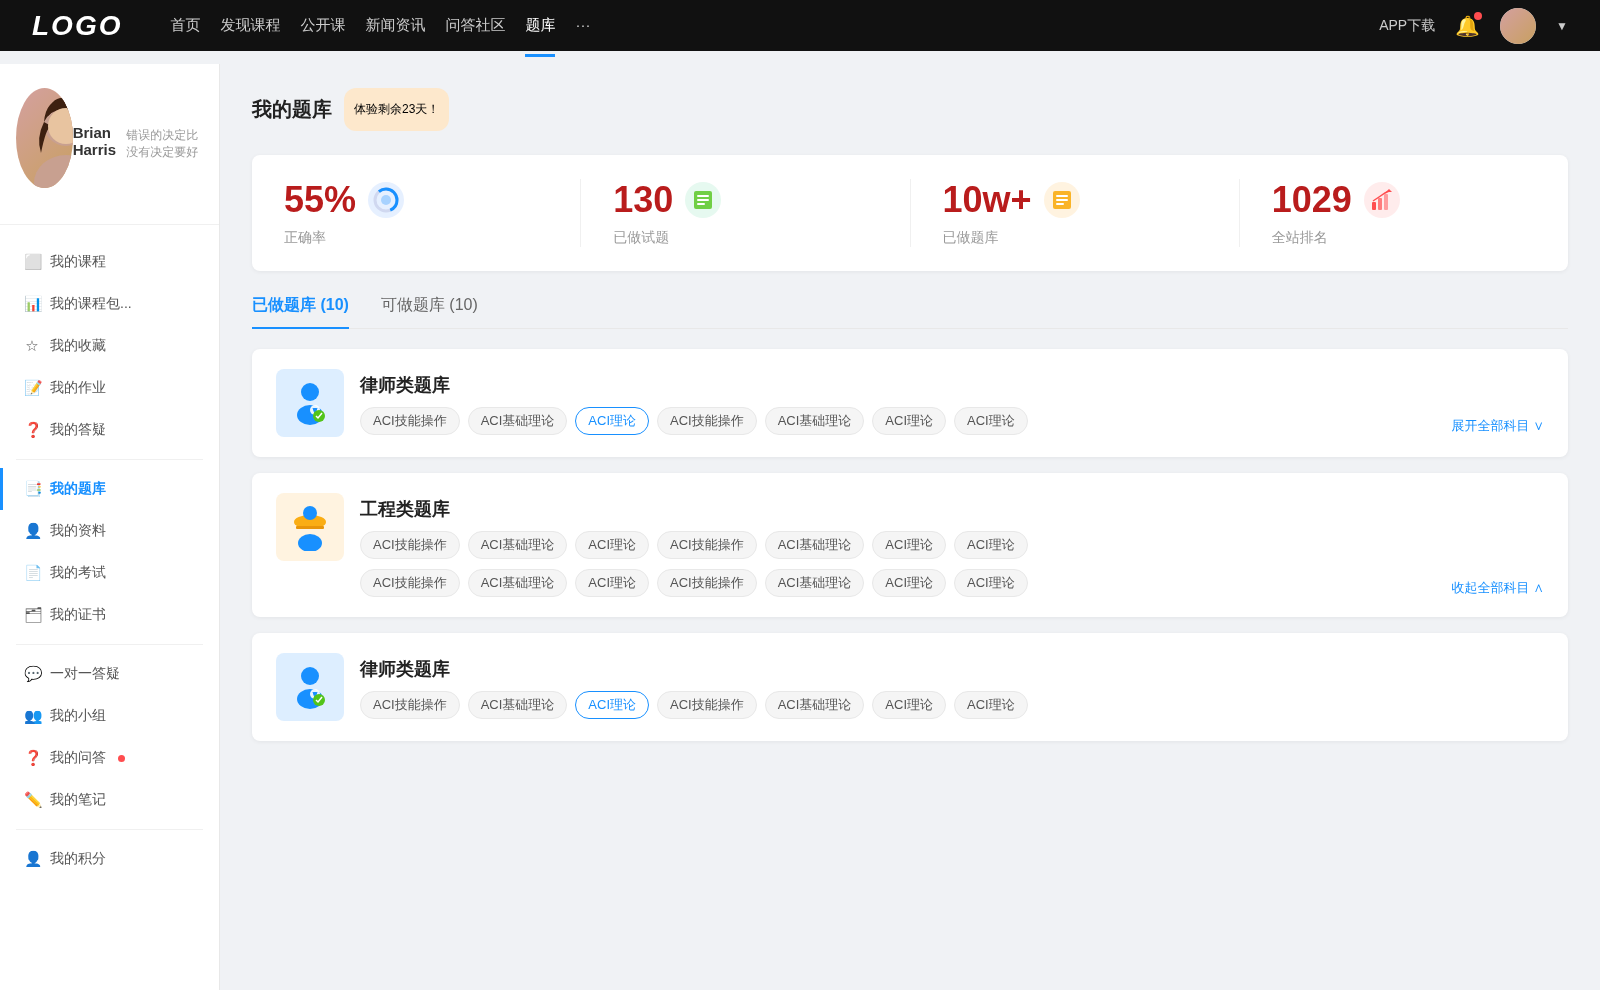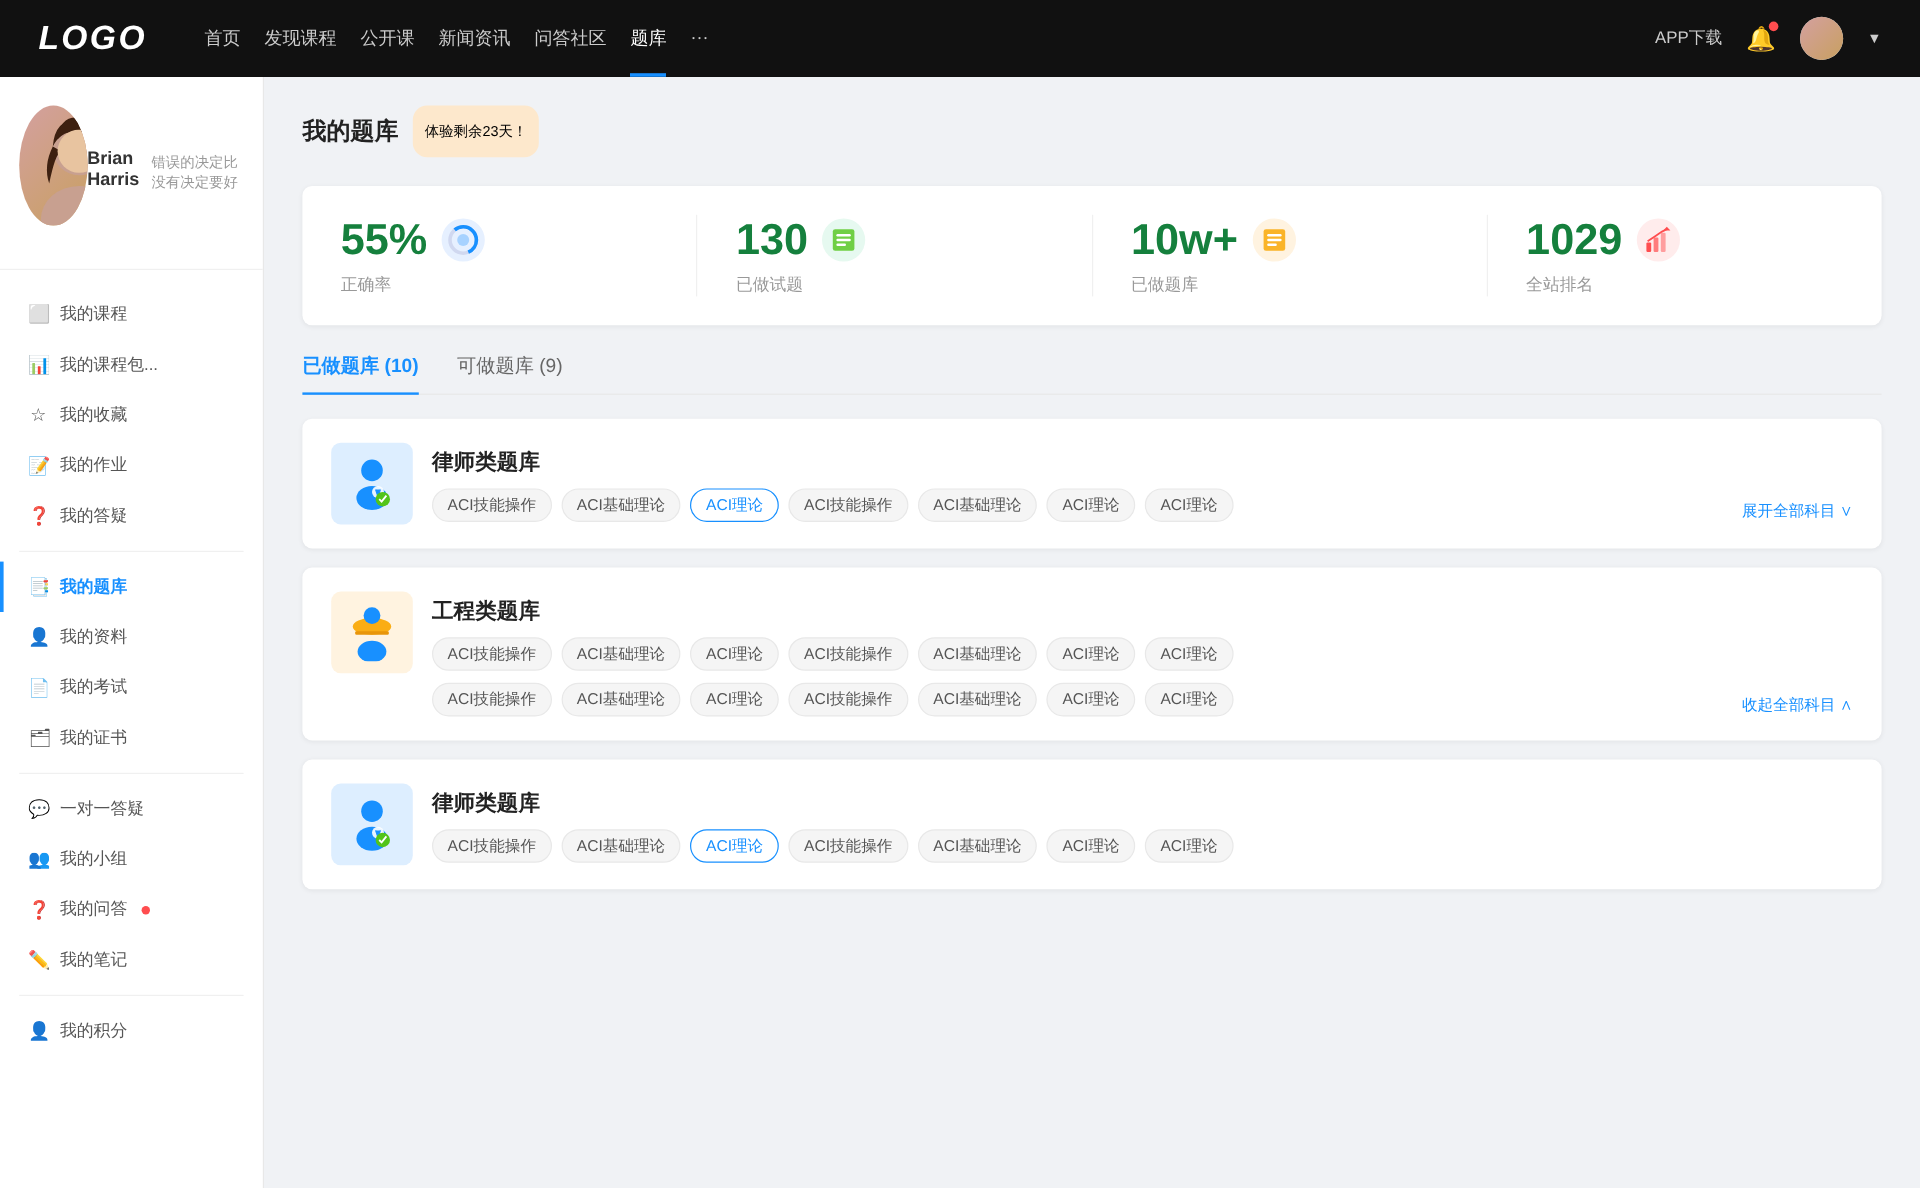--- a/index.html
+++ b/index.html
@@ -1,21 +1,21 @@
 <!DOCTYPE html>
 <html><head>
   <meta charset="utf-8">
   <style>
     * { box-sizing: border-box; margin: 0; padding: 0; }
     body { font-family: -apple-system, BlinkMacSystemFont, "PingFang SC", "Microsoft YaHei", sans-serif; background: #f0f2f5; color: #333; }
 
     
     .top-nav {
       background: #111;
-      height: 64px;
+      height: 51px;
       display: flex;
       align-items: center;
       padding: 0 32px;
       position: fixed;
       top: 0; left: 0; right: 0;
       z-index: 100;
     }
     .nav-logo {
       color: #fff;
       font-size: 28px;
@@ -224,21 +224,21 @@
     .stat-item:last-child { border-right: none; }
     .stat-top {
       display: flex;
       align-items: center;
       gap: 12px;
       margin-bottom: 8px;
     }
     .stat-value {
       font-size: 36px;
       font-weight: 700;
-      color: #15803d;
+      color: #b91c1c;
     }
     .stat-icon {
       width: 36px; height: 36px;
       border-radius: 50%;
       display: flex;
       align-items: center;
       justify-content: center;
       font-size: 18px;
     }
     .stat-icon.blue { background: #e6f0ff; }
@@ -497,21 +497,21 @@
               <polygon points="19,1 22,4 16,4" fill="#ff4d4f"></polygon>
             </svg>
           </div>
         </div>
         <span class="stat-label">全站排名</span>
       </div>
     </div>
 
     <div class="tab-bar">
       <span class="tab-item active">已做题库 (10)</span>
-      <span class="tab-item">可做题库 (9)</span>
+      <span class="tab-item">可做题库 (10)</span>
     </div>
 
     <div class="qbank-card">
       <div style="display:flex; align-items:flex-start; gap:16px;">
         <div style="width:68px; height:68px; background:#ddeeff; border-radius:8px; display:flex; align-items:center; justify-content:center; flex-shrink:0;">
           <svg width="48" height="48" viewBox="0 0 48 48">
 
             <circle cx="24" cy="13" r="9" fill="#1890ff"></circle>
             <ellipse cx="24" cy="36" rx="13" ry="10" fill="#1890ff"></ellipse>
 

